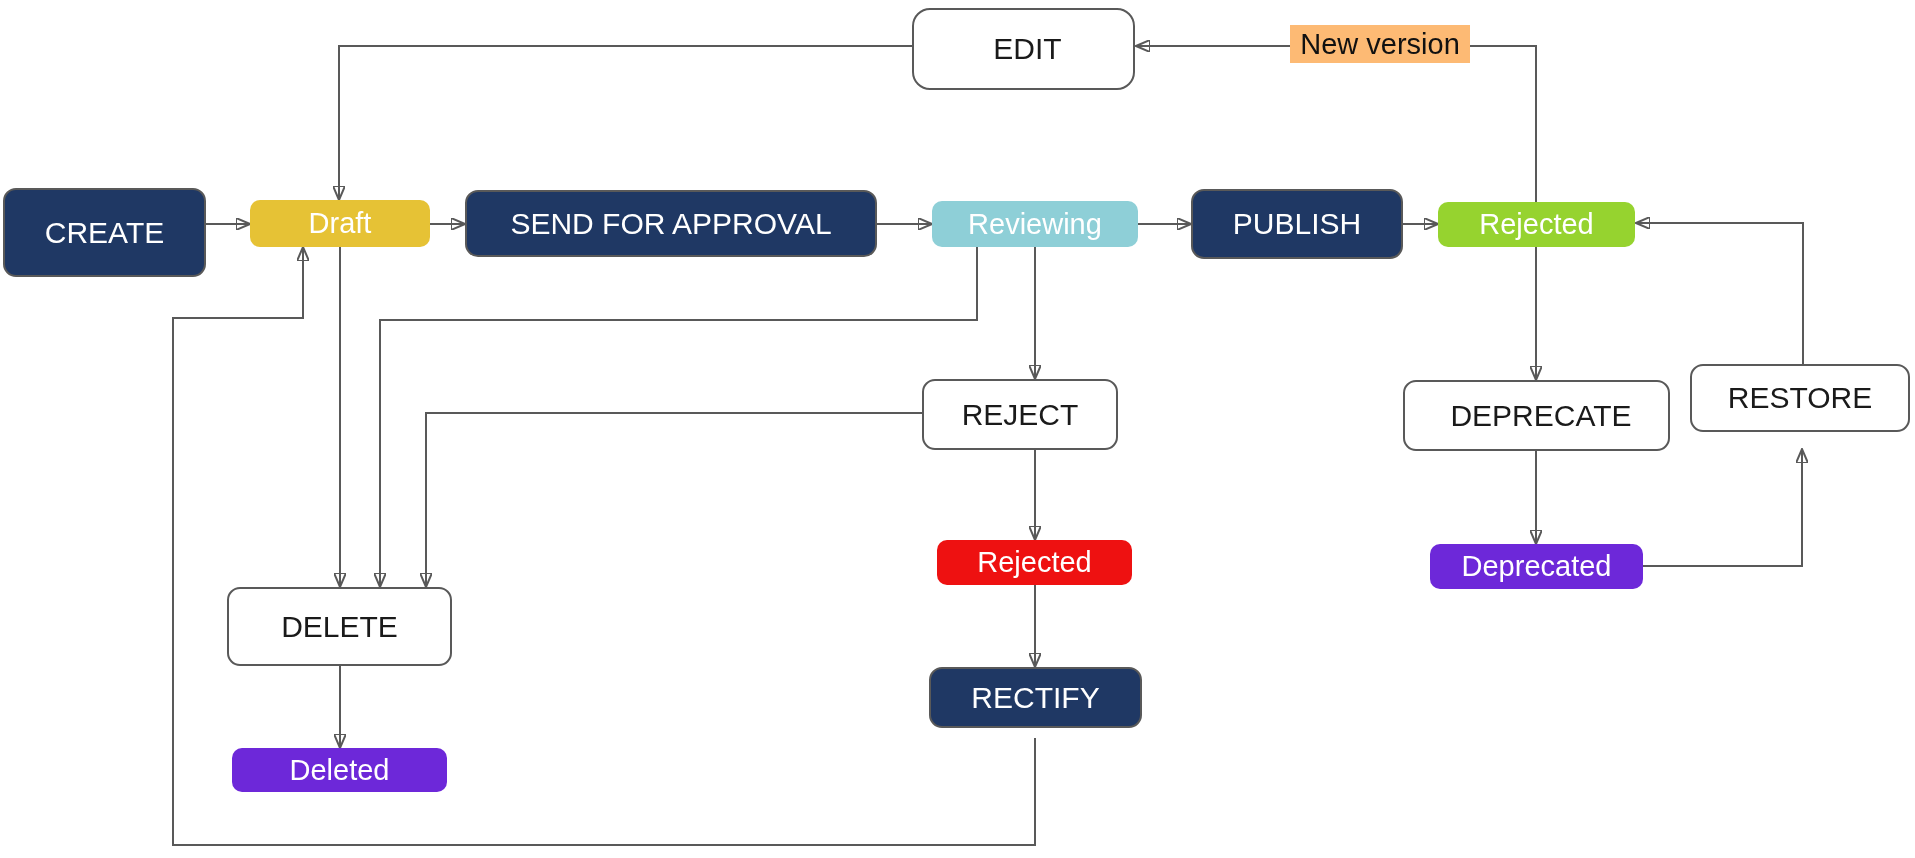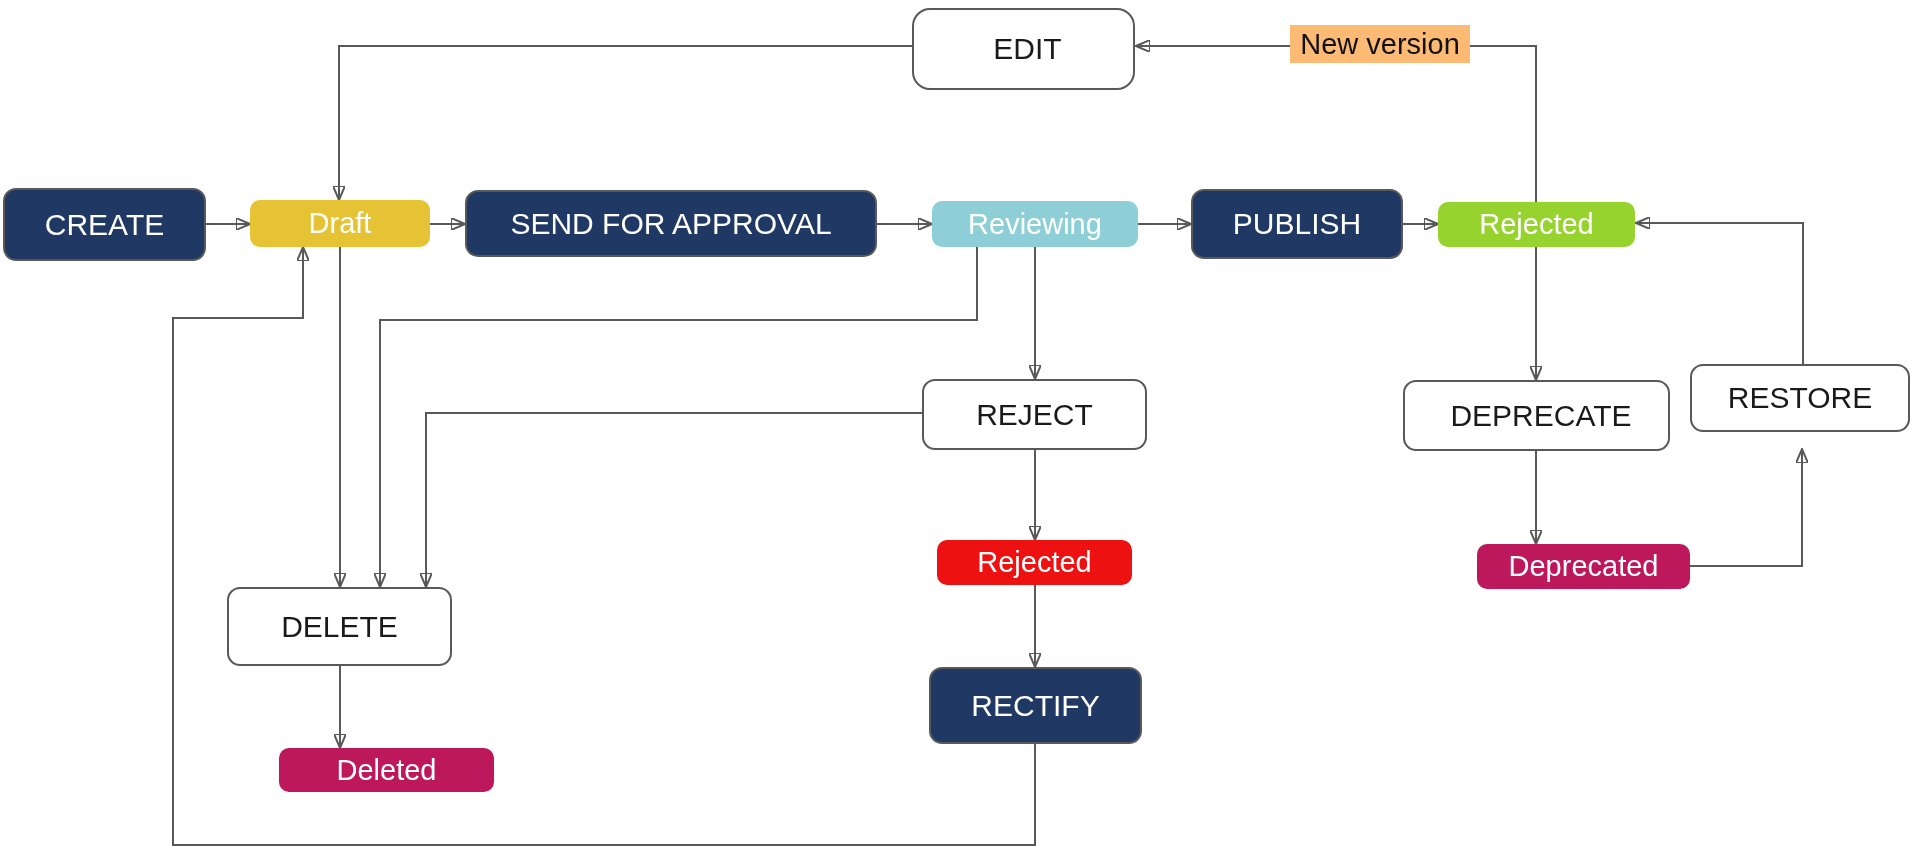--- a/index.html
+++ b/index.html
@@ -10,21 +10,21 @@
   svg.wires path{fill:none;stroke:#595959;stroke-width:2px;}
   .node{position:absolute;display:flex;align-items:center;justify-content:center;
         box-sizing:border-box;font-size:29px;line-height:1;white-space:nowrap;
         color:#ffffff;border-radius:10px;}
   .action-navy{background:#1f3864;border:2.5px solid #595959;border-radius:13px;color:#ffffff;font-size:30px;}
   .action-white{background:#ffffff;border:2px solid #595959;border-radius:13px;color:#1a1a1a;font-size:30px;}
   .state-gold{background:#e6c235;}
   .state-teal{background:#8ecfd7;}
   .state-green{background:#96d32f;}
   .state-red{background:#ee1111;}
-  .state-gray{background:#be185d;margin-left:47px;}
+  .state-gray{background:#6d28d9;}
   .edit-box{border-radius:18px;padding-left:8px;}
   .edge-label{position:absolute;background:#fdba74;color:#111111;font-size:29px;
               display:flex;align-items:center;justify-content:center;padding:0 10px;}
 </style>
 </head>
 <body>
 
 <div class="stage">
 
   <svg class="wires" viewBox="0 0 1915 858">
@@ -49,39 +49,39 @@
     <path d="M922,413 L426,413 L426,586" marker-end="url(#arrow)"></path>
     <path d="M340,658 L340,747" marker-end="url(#arrow)"></path>
     <path d="M1536,247 L1536,379" marker-end="url(#arrow)"></path>
     <path d="M1536,451 L1536,543" marker-end="url(#arrow)"></path>
     <path d="M1643,566 L1802,566 L1802,450" marker-end="url(#arrow)"></path>
     <path d="M1803,380 L1803,223 L1637,223" marker-end="url(#arrow)"></path>
   </svg>
 
   <div class="edge-label" style="left:1290px;top:25px;min-width:160px;height:38px;">New version</div>
 
-  <div class="node action-navy" style="left:3px;top:188px;width:203px;height:73px;">CREATE</div>
+  <div class="node action-navy" style="left:3px;top:188px;width:203px;height:89px;">CREATE</div>
 
   <div class="node state-gold" style="left:250px;top:200px;width:180px;height:47px;">Draft</div>
 
   <div class="node action-navy" style="left:465px;top:190px;width:412px;height:67px;text-align:right;">SEND FOR APPROVAL</div>
 
   <div class="node state-teal" style="left:932px;top:201px;width:206px;height:46px;">Reviewing</div>
 
   <div class="node action-navy" style="left:1191px;top:189px;width:212px;height:70px;">PUBLISH</div>
 
   <div class="node state-green" style="left:1438px;top:202px;width:197px;height:45px;">Rejected</div>
 
   <div class="node action-white edit-box" style="left:912px;top:8px;width:223px;height:82px;">EDIT</div>
 
-  <div class="node action-white" style="left:922px;top:379px;width:225px;height:71px;">REJECT</div>
+  <div class="node action-white" style="left:922px;top:379px;width:196px;height:71px;">REJECT</div>
 
   <div class="node state-red" style="left:937px;top:540px;width:195px;height:45px;">Rejected</div>
 
-  <div class="node action-navy" style="left:929px;top:667px;width:213px;height:77px;">RECTIFY</div>
+  <div class="node action-navy" style="left:929px;top:667px;width:213px;height:61px;">RECTIFY</div>
 
   <div class="node action-white" style="left:227px;top:587px;width:225px;height:79px;">DELETE</div>
 
   <div class="node state-gray" style="left:232px;top:748px;width:215px;height:44px;">Deleted</div>
 
   <div class="node action-white" style="left:1403px;top:380px;width:267px;height:71px;padding-left:9px;">DEPRECATE</div>
 
   <div class="node state-gray" style="left:1430px;top:544px;width:213px;height:45px;">Deprecated</div>
 
   <div class="node action-white" style="left:1690px;top:364px;width:220px;height:68px;">RESTORE</div>

